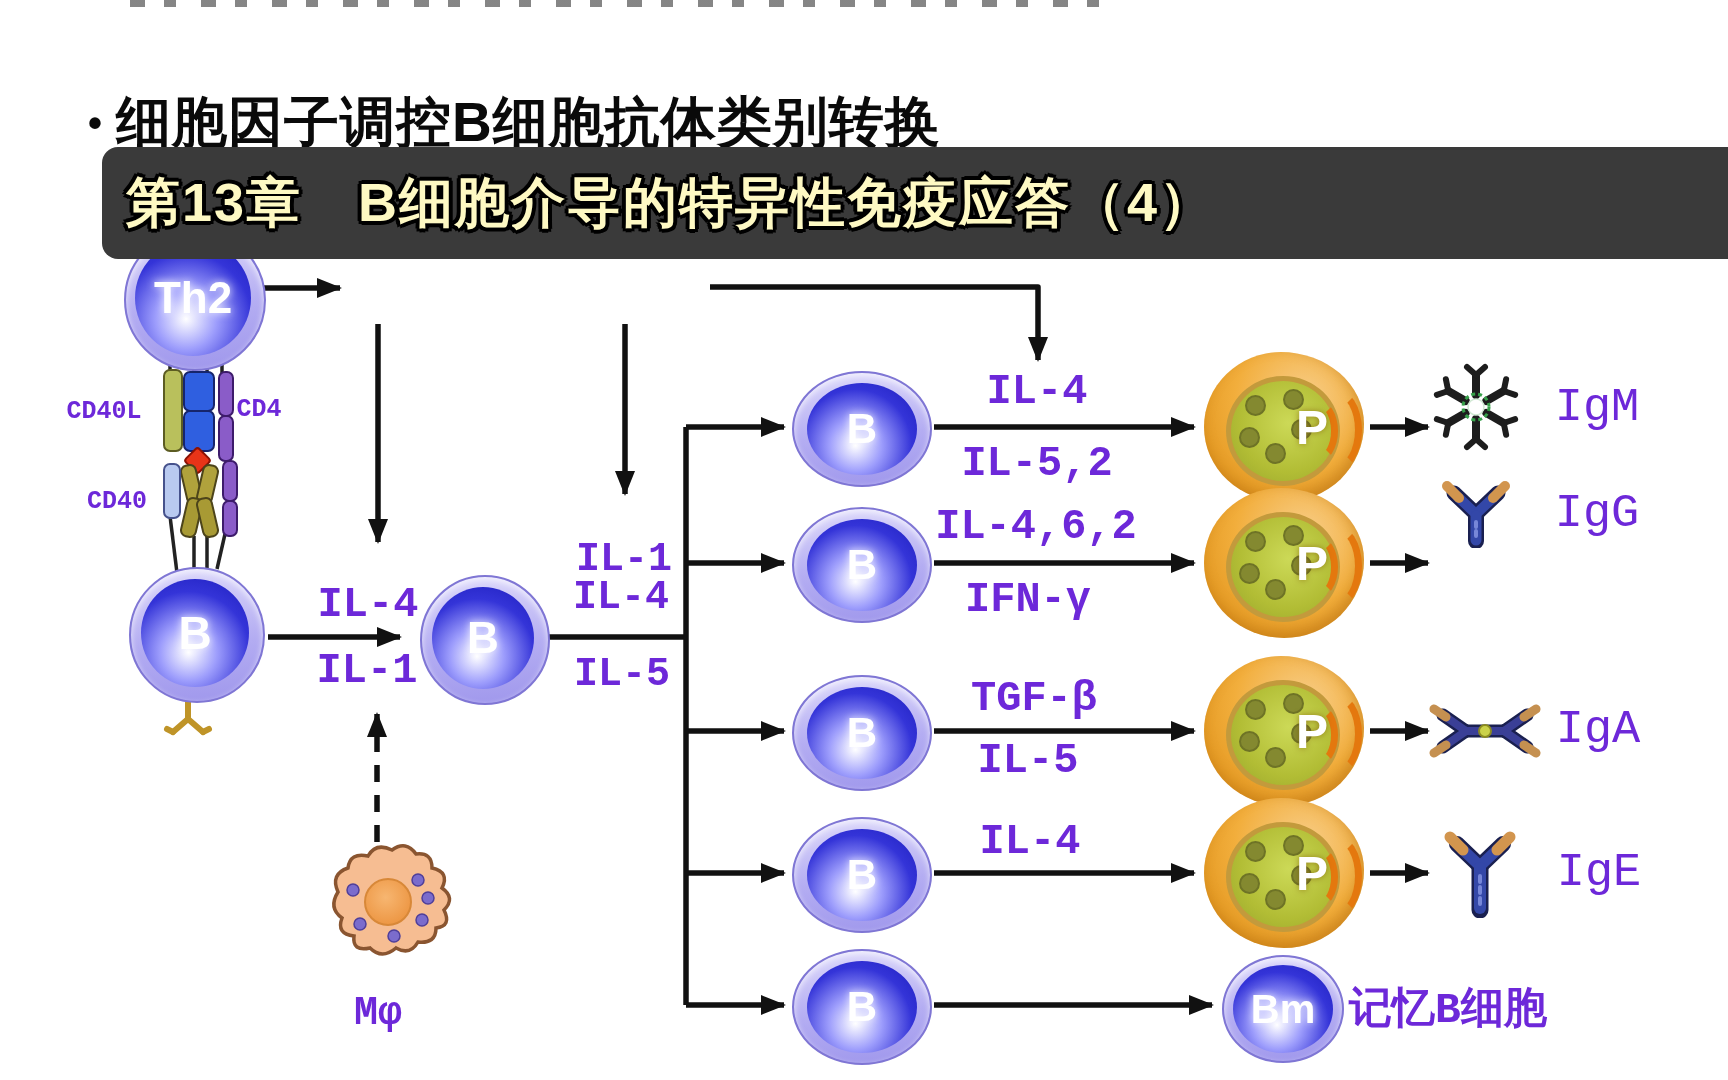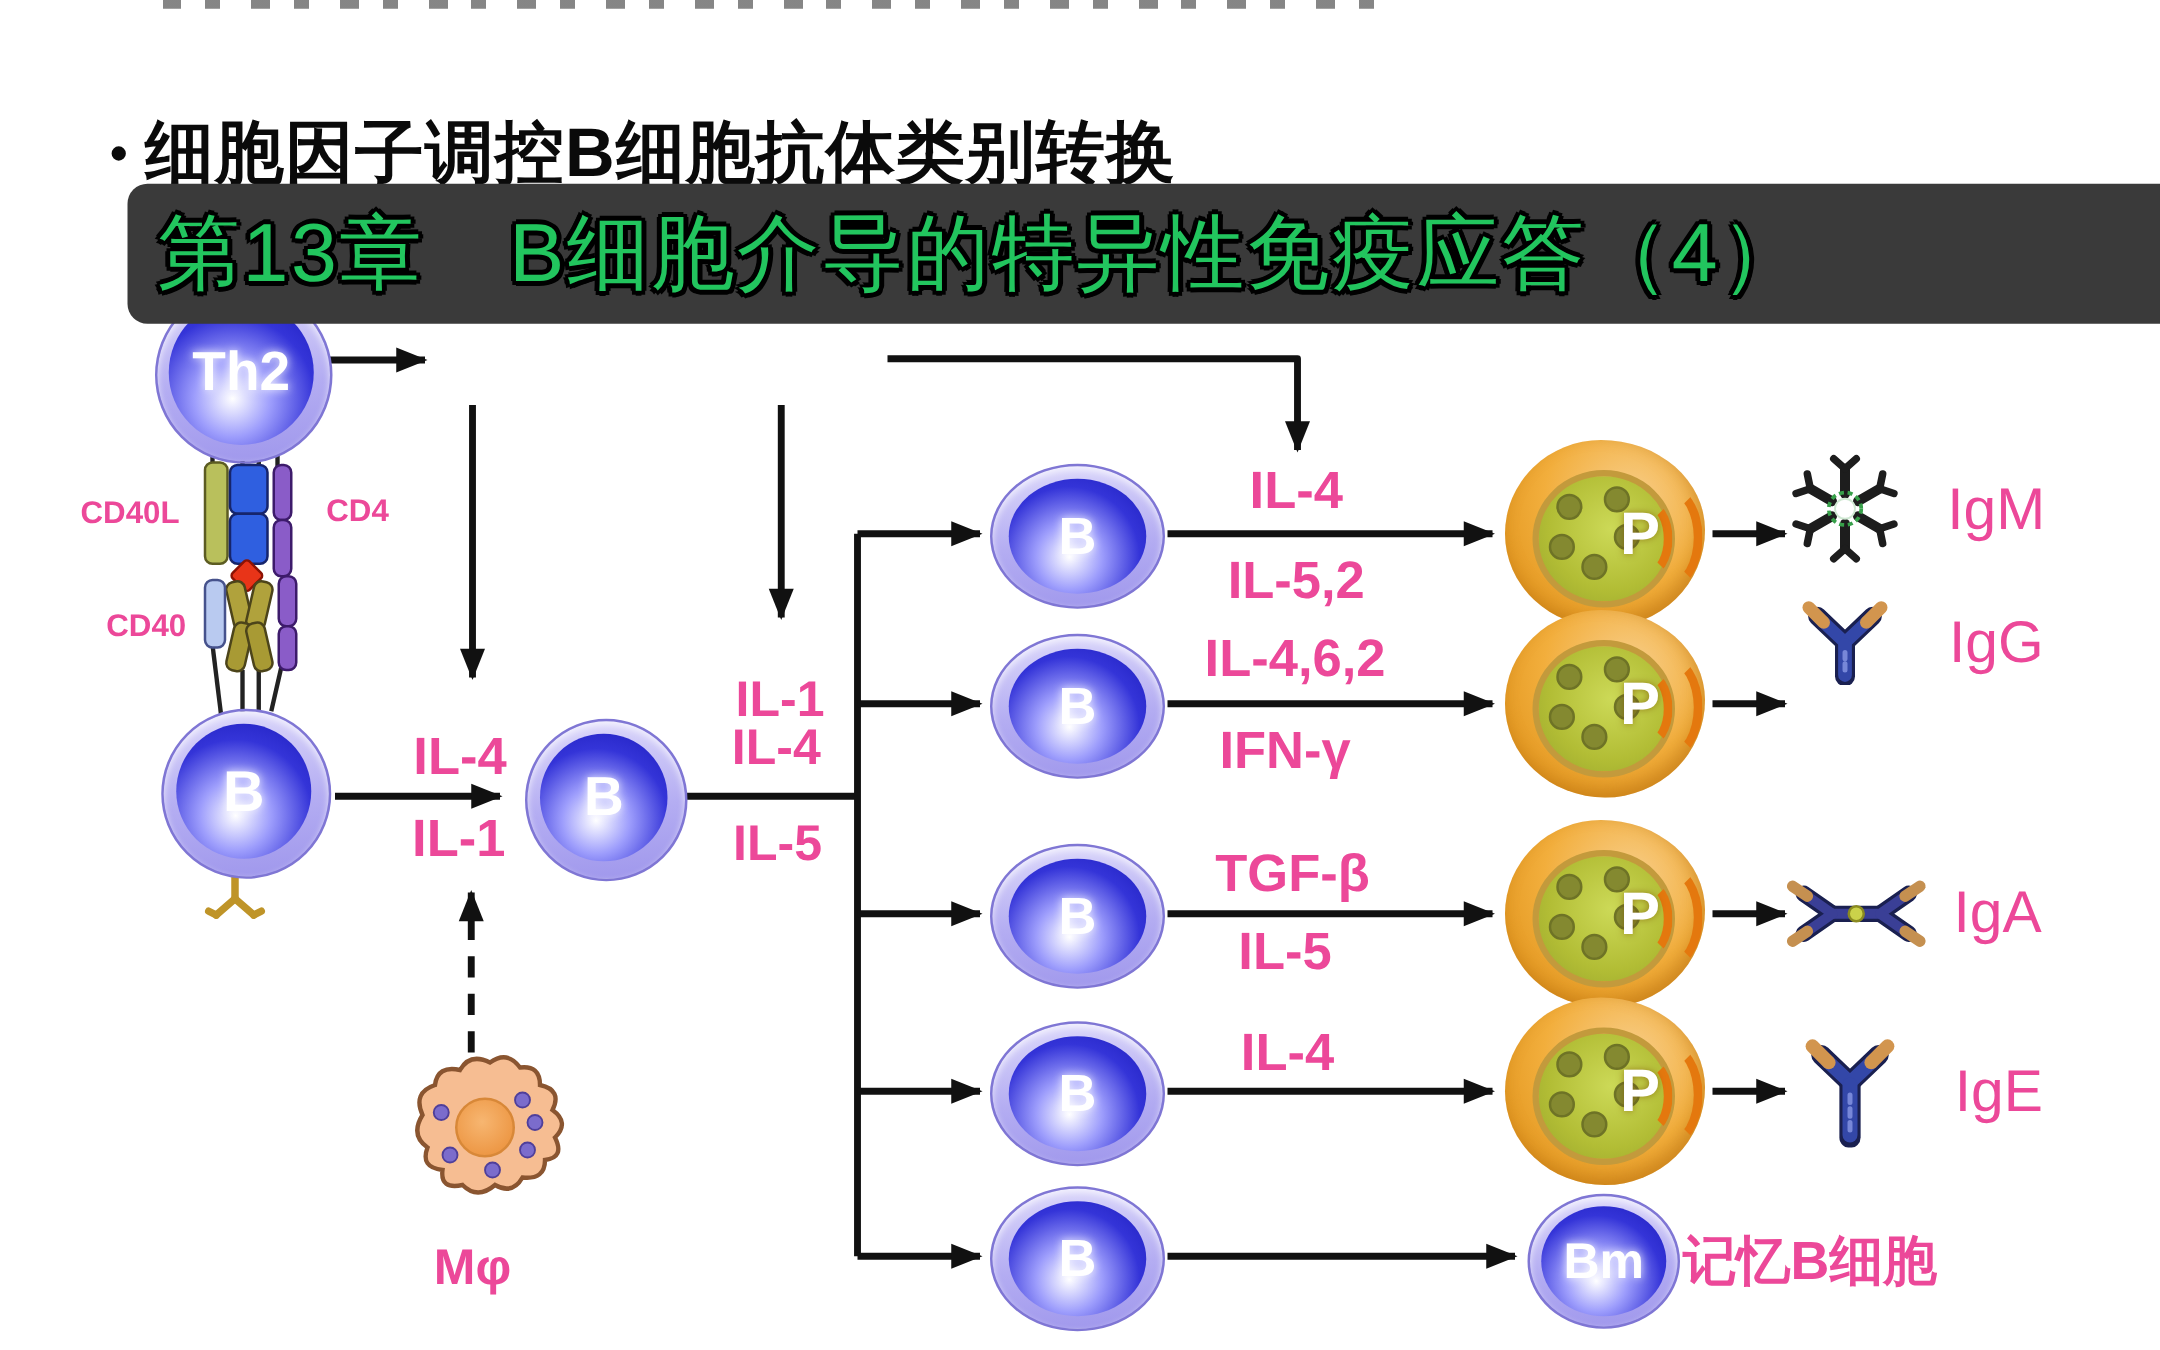--- a/index.html
+++ b/index.html
@@ -1,36 +1,36 @@
 <!DOCTYPE html>
 <html><head>
 <meta charset="utf-8">
 <style>
   html,body{margin:0;padding:0;background:#fff;}
   .stage{position:relative;width:1728px;height:1080px;background:#ffffff;overflow:hidden;
          font-family:"Liberation Sans","DejaVu Sans",sans-serif;}
   .layer{position:absolute;left:0;top:0;width:1728px;height:1080px;z-index:2;}
   
-  .lbl{position:absolute;transform:translate(-50%,-50%);color:#ec4899;font-weight:600;
-       white-space:nowrap;z-index:4;line-height:1;}
+  .lbl{position:absolute;transform:translate(-50%,-50%);color:#6d28d9;font-weight:600;
+       white-space:nowrap;z-index:4;line-height:1;font-family:Liberation Mono, monospace;}
   .cd{font-size:25px;font-weight:700;}
   .cyt{font-size:42px;}
   .iglab{font-size:47px;font-weight:500;}
   
   .topfrag{position:absolute;left:130px;top:0;width:980px;height:7px;opacity:.55;z-index:1;
      background:repeating-linear-gradient(90deg,#222 0 15px,transparent 15px 34px,#222 34px 46px,transparent 46px 71px);}
   
   .bullet-line{position:absolute;left:88px;top:86px;z-index:1;display:flex;align-items:center;
      color:#0a0a0a;font-weight:800;}
   .bullet-dot{font-size:40px;margin-right:14px;}
   .bullet-text{font-size:55px;letter-spacing:1px;}
   
   .banner{position:absolute;left:102px;top:147px;width:1626px;height:112px;background:#3a3a3a;
      border-radius:16px 0 0 16px;z-index:6;display:flex;align-items:center;}
-  .banner-title{color:#22c55e;font-size:66px;font-weight:400;letter-spacing:2px;margin-left:24px;
+  .banner-title{color:#fef9c3;font-size:54px;font-weight:700;letter-spacing:2px;margin-left:24px;
      white-space:nowrap;
      text-shadow:3px 3px 0 #000,-3px 3px 0 #000,3px -3px 0 #000,-3px -3px 0 #000,0 4px 0 #000,0 -4px 0 #000,4px 0 0 #000,-4px 0 0 #000;}
   
   .cytobox{position:absolute;left:362px;top:259px;width:348px;height:64px;background:#e2f3f9;
      border:2px solid #4a5a60;z-index:3;display:flex;align-items:center;justify-content:center;}
   .cytobox span{font-size:43px;font-weight:600;color:#101010;}
   
   .cell{position:absolute;border-radius:50%;z-index:3;
      background:linear-gradient(175deg,#ddd9fb 0%,#b4adf2 55%,#9f97ec 100%);
      border:2px solid #7f76d4;box-shadow:inset 0 3px 6px rgba(255,255,255,.7);}
@@ -148,21 +148,21 @@
     </g>
   </svg>
 
   <div class="cell" style="left:124px;top:229px;width:138px;height:138px;">
     <div class="core" style="left:9px;top:9px;width:116px;height:116px;">
       <span style="font-size:44px;">Th2</span>
     </div>
   </div>
 
   <div class="lbl cd" style="left:104px;top:411px;">CD40L</div>
-  <div class="lbl cd" style="left:259px;top:409px;margin-left:27px;">CD4</div>
+  <div class="lbl cd" style="left:259px;top:409px;">CD4</div>
   <div class="lbl cd" style="left:117px;top:501px;">CD40</div>
 
   <div class="bar bar-cd40l"></div>
   <div class="bar bar-tcr1"></div>
   <div class="bar bar-tcr2"></div>
   <div class="bar bar-cd4a"></div>
   <div class="bar bar-cd4b"></div>
   <div class="bar bar-cd4c"></div>
   <div class="bar bar-cd4d"></div>
   <div class="bar reddot"></div>

